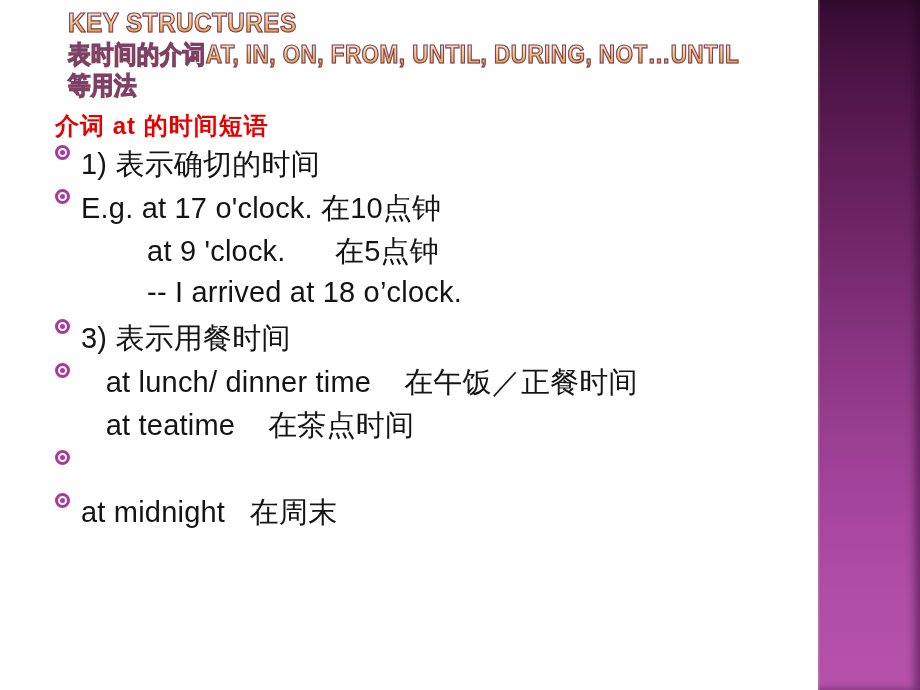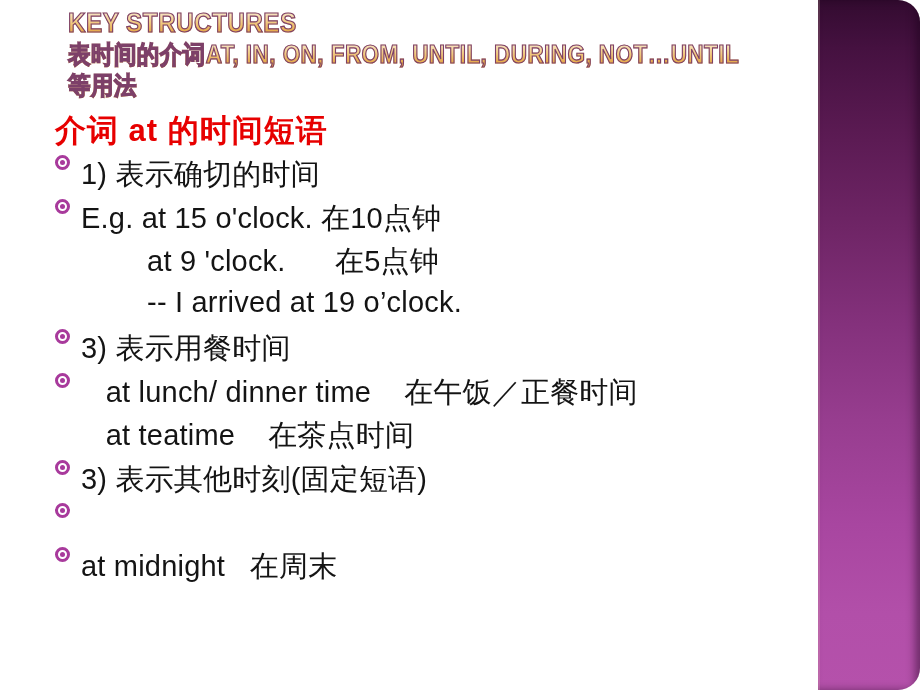--- a/index.html
+++ b/index.html
@@ -1,19 +1,18 @@
 <!DOCTYPE html>
 <html style="--heading-red: #e70000; --bullet-magenta: #a83a9c; --title-outline: #7d4069; --title-fill-top: #f9ead0; --title-fill-bottom: #e0992f; --bar-top: #330b30; --bar-bottom: #b551ab;"><head>
 <meta charset="utf-8">
 <style>
   html,body{margin:0;padding:0;background:#ffffff;}
   .slide{
     position:relative;width:920px;height:690px;background:#ffffff;overflow:hidden;
     font-family:"Liberation Sans","DejaVu Sans",sans-serif;
-    border-radius:22px;
   }
   
   .gradient-bar{
     position:absolute;top:0;right:0;width:102px;height:690px;
     background:linear-gradient(180deg,
       var(--bar-top,#330b30) 0%,
       #451140 7%,
       #5a1a52 19%,
       #6f2566 33%,
       #84317c 47%,
@@ -30,21 +29,21 @@
     transform:scaleX(0.9);transform-origin:0 50%;
     background:linear-gradient(180deg,#f9ead0 10%,#f2cc85 45%,#e0992f 90%);
     -webkit-background-clip:text;background-clip:text;color:transparent;
     -webkit-text-stroke:1.2px var(--title-outline,#7d4069);
   }
   .title-line.l1{font-size:27px;}
   .title-line.l2{font-size:25px;}
   .title-line.l3{font-size:25px;}
   
   .heading{
-    margin:9px 6px 0 55px;font-size:31px;font-weight:bold;
+    margin:9px 6px 0 55px;font-size:24px;font-weight:bold;
     color:var(--heading-red,#e70000);letter-spacing:1px;
   }
   
   .rows{margin:3px 0 0 55px;}
   .line{display:flex;align-items:flex-start;height:43.5px;}
   .bullet{flex:0 0 26px;display:flex;align-items:center;}
   .ring{
     width:15px;height:15px;border:3px solid var(--bullet-magenta,#a83a9c);
     border-radius:50%;box-sizing:border-box;
     display:flex;align-items:center;justify-content:center;
@@ -75,37 +74,37 @@
           </span>
         </span>
       <span class="txt">1) 表示确切的时间</span>
     </div>
     <div class="line">
       <span class="bullet">
           <span class="ring">
             <span class="dot"></span>
           </span>
         </span>
-      <span class="txt">E.g. at 15 o'clock. 在10点钟</span>
+      <span class="txt">E.g. at 17 o'clock. 在10点钟</span>
     </div>
     <div class="line">
       <span class="bullet">
           <span class="ring" style="visibility: hidden;">
             <span class="dot"></span>
           </span>
         </span>
       <span class="txt">        at 9 'clock.      在5点钟</span>
     </div>
     <div class="line">
       <span class="bullet">
           <span class="ring" style="visibility: hidden;">
             <span class="dot"></span>
           </span>
         </span>
-      <span class="txt">        -- I arrived at 19 o’clock.</span>
+      <span class="txt">        -- I arrived at 18 o’clock.</span>
     </div>
     <div class="line">
       <span class="bullet">
           <span class="ring">
             <span class="dot"></span>
           </span>
         </span>
       <span class="txt">3) 表示用餐时间</span>
     </div>
     <div class="line">
@@ -123,28 +122,20 @@
           </span>
         </span>
       <span class="txt">   at teatime    在茶点时间</span>
     </div>
     <div class="line">
       <span class="bullet">
           <span class="ring">
             <span class="dot"></span>
           </span>
         </span>
-      <span class="txt">3) 表示其他时刻(固定短语)</span>
-    </div>
-    <div class="line">
-      <span class="bullet">
-          <span class="ring">
-            <span class="dot"></span>
-          </span>
-        </span>
     </div>
     <div class="line">
       <span class="bullet">
           <span class="ring">
             <span class="dot"></span>
           </span>
         </span>
       <span class="txt">at midnight   在周末</span>
     </div>
   </div>

